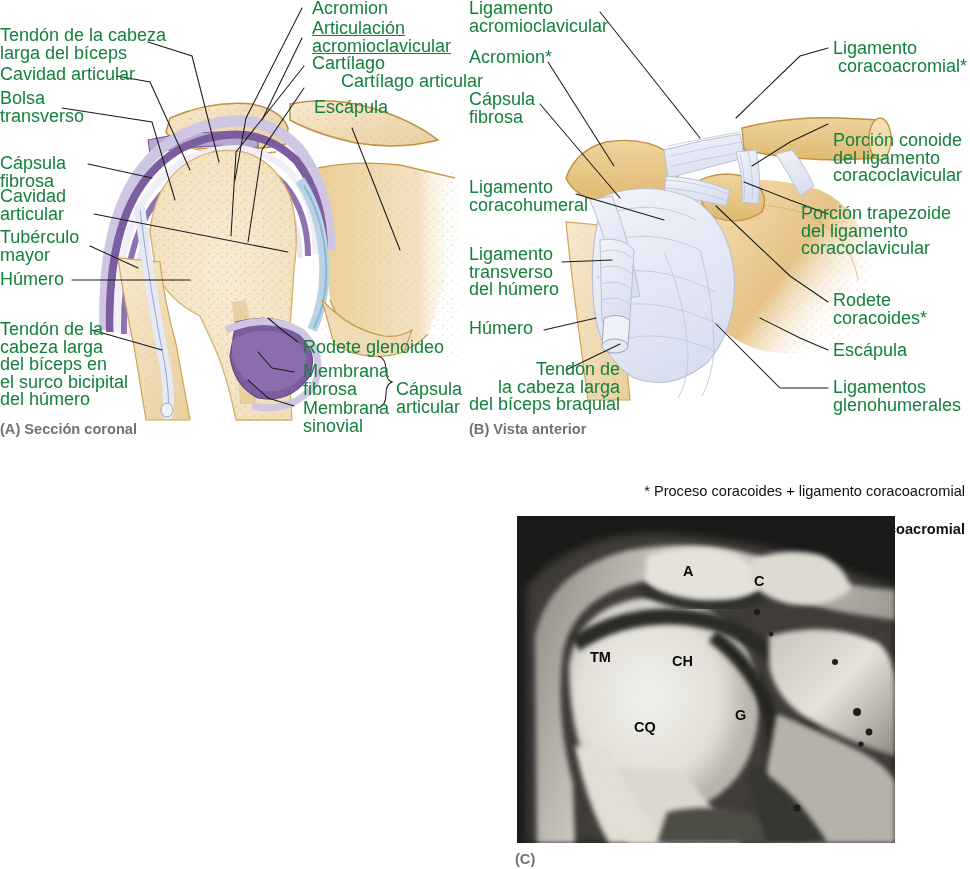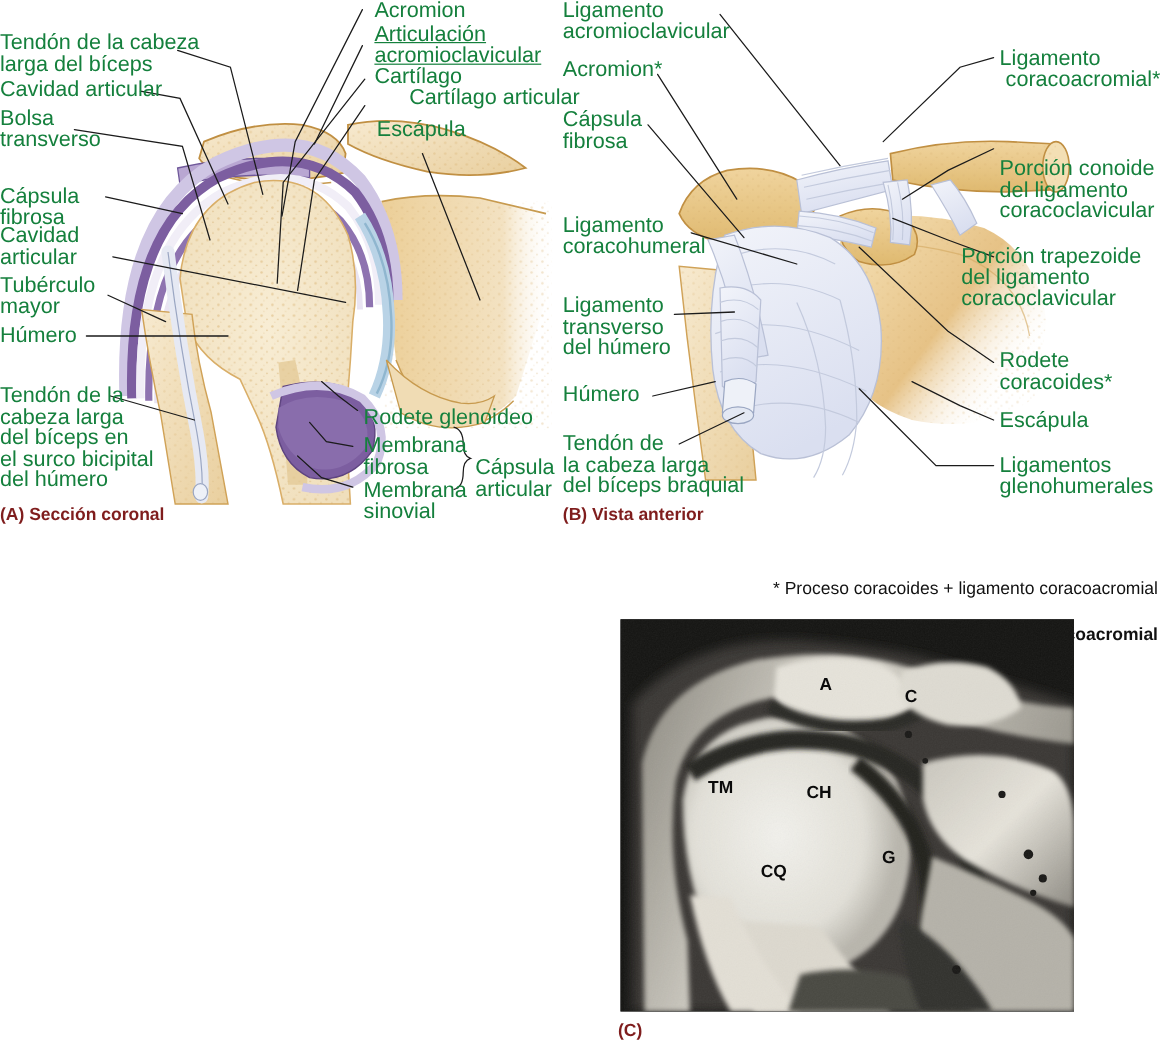--- a/index.html
+++ b/index.html
@@ -2,21 +2,21 @@
 <html><head>
 <meta charset="utf-8">
 <style>
   html,body{margin:0;padding:0;background:#ffffff;}
   body{width:970px;height:869px;position:relative;overflow:hidden;
        font-family:"Liberation Sans","DejaVu Sans",sans-serif;
        color:#1b1b1b;-webkit-font-smoothing:antialiased;}
   .fig{position:absolute;left:0;top:0;width:970px;height:869px;}
   svg{display:block;}
   .lbl{position:absolute;font-size:18px;line-height:17.6px;color:#15803d;white-space:pre;}
-  .cap{position:absolute;font-size:14.6px;line-height:17.6px;font-weight:bold;color:#7f1d1d;white-space:pre;}
+  .cap{position:absolute;font-size:14.6px;line-height:17.6px;font-weight:bold;color:#737373;white-space:pre;}
   .foot{position:absolute;font-size:14.6px;line-height:19px;color:#111;white-space:pre;text-align:right;}
   .foot b{font-weight:bold;}
   .mrilbl{position:absolute;font-size:14.5px;font-weight:bold;color:#0a0a0a;white-space:pre;}
   .leader{stroke:#1b1b1b;stroke-width:1.05;fill:none;stroke-linecap:round;}
   .brk{stroke:#1b1b1b;stroke-width:1.05;fill:none;}
   #mriframe{position:absolute;left:517px;top:516px;width:378px;height:327px;background:#111;overflow:hidden;}
 </style>
 </head>
 <body>
 
@@ -226,21 +226,21 @@
 acromioclavicular</div>
 <div class="lbl" style="left:469px;top:49px;">Acromion*</div>
 <div class="lbl" style="left:469px;top:91px;">Cápsula
 fibrosa</div>
 <div class="lbl" style="left:469px;top:179px;">Ligamento
 coracohumeral</div>
 <div class="lbl" style="left:469px;top:246px;">Ligamento
 transverso
 del húmero</div>
 <div class="lbl" style="left:469px;top:320px;">Húmero</div>
-<div class="lbl" style="left:469px;top:361px;">Tendón de
+<div class="lbl" style="left:469px;top:361px;text-align:right;">Tendón de
 la cabeza larga
 del bíceps braquial</div>
 
 <div class="lbl" style="left:833px;top:40px;">Ligamento
  coracoacromial*</div>
 <div class="lbl" style="left:833px;top:108px;margin-top:24px;">Porción conoide
 del ligamento
 coracoclavicular</div>
 <div class="lbl" style="left:801px;top:205px;">Porción trapezoide
 del ligamento

